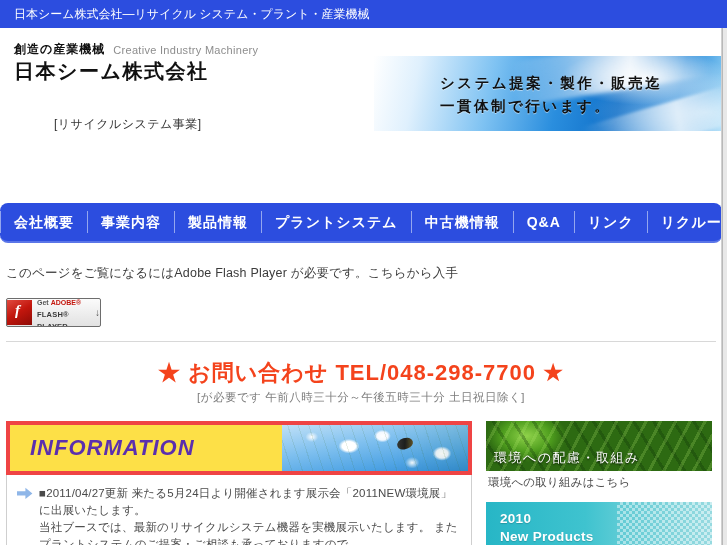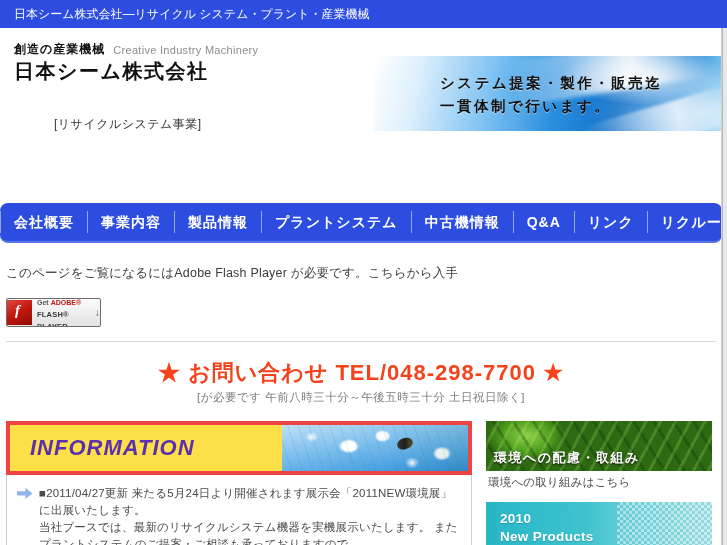--- a/index.html
+++ b/index.html
@@ -201,21 +201,21 @@
       cursor:pointer;
   }
   .side-banner-env::before{
     content:""; position:absolute; inset:0;
     background:
       repeating-linear-gradient(118deg, rgba(255,255,255,0.0) 0 10px, rgba(180,235,110,0.22) 10px 13px),
       repeating-linear-gradient(58deg, rgba(0,0,0,0.0) 0 14px, rgba(10,45,5,0.28) 14px 17px);
   }
   .env-text {
     position:absolute; left:8px; bottom:4px; z-index:2;
-    color:#ffffff; font-weight:bold; font-size:13px; letter-spacing:1.5px;
+    color:#ffffff; font-weight:normal; font-size:13px; letter-spacing:1.5px;
     text-shadow:0 1px 2px rgba(0,0,0,0.75);
   }
   .side-caption {
     font-size:11.5px; color:#4a4a4a; padding:4px 0 0 2px; letter-spacing:0.2px;
   }
 
   .side-banner-new {
     margin-top:12px; width:226px; height:52px; position:relative; overflow:hidden;
     background:linear-gradient(90deg,#27b6c6 0%, #3fc3cf 44%, #62cdd6 62%, #9fdfe4 100%);
     cursor:pointer;

